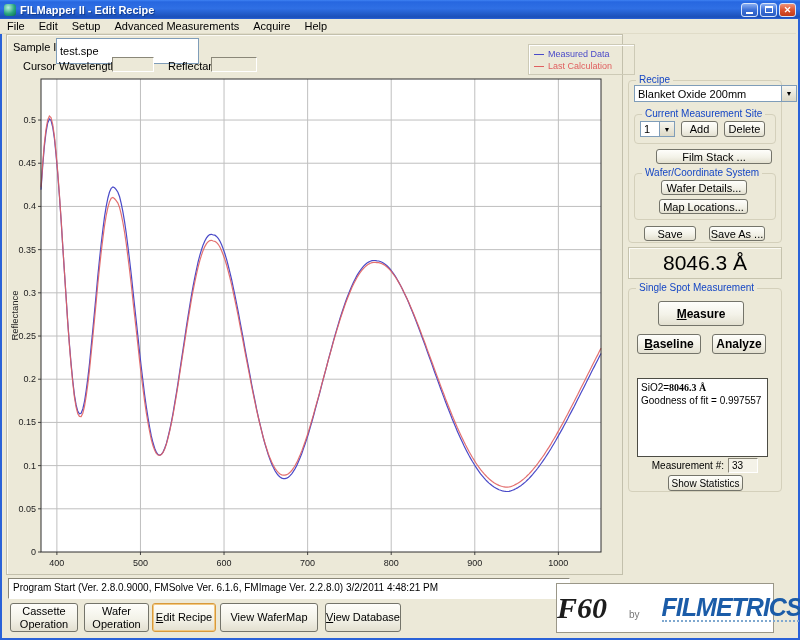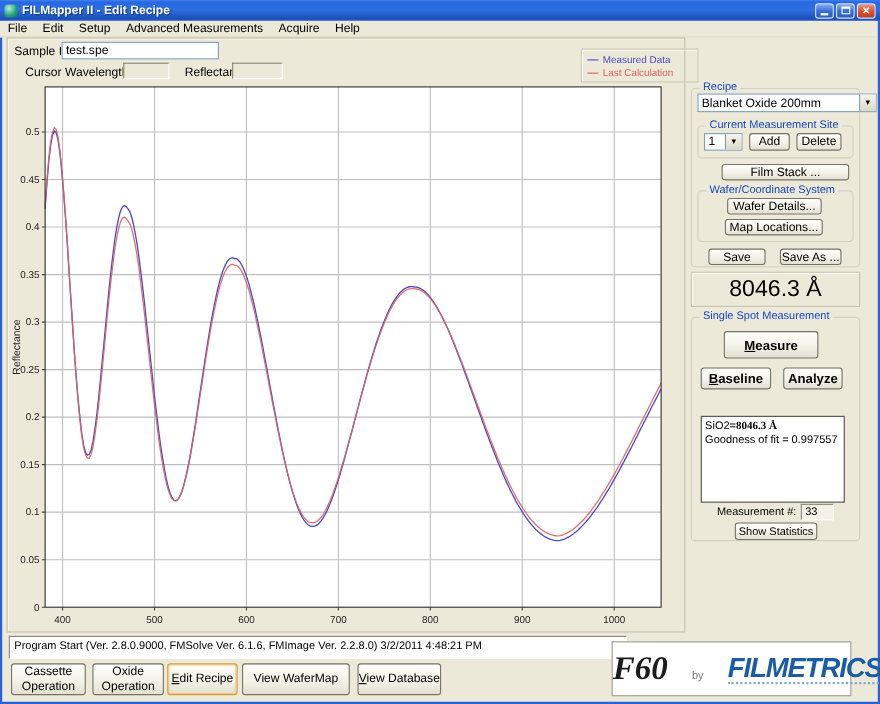--- a/index.html
+++ b/index.html
@@ -25,21 +25,21 @@
 
   
   .menubar { position:absolute; left:0; top:19px; width:796px; height:15px; background:#ece9d8;
     display:flex; align-items:center; font-size:11px; border-bottom:1px solid #e0dcc8;}
   .menu-item { padding:1px 7px; cursor:default; }
 
   
   .main-panel { position:absolute; left:6px; top:34px; width:617px; height:541px;
     border:1px solid #c3c0ac; box-shadow: inset 1px 1px 0 #fbfaf4; }
   .lbl { position:absolute; font-size:11px; color:#000; white-space:nowrap; }
-  .textbox { position:absolute; background:#fff; border:1px solid #7f9db9; font-size:11px; padding:2px 3px;
+  .textbox { position:absolute; background:#fff; border:1px solid #7f9db9; font-size:11px; padding:12px 3px;
     font-family:"Liberation Sans",sans-serif; }
   .inset-box { position:absolute; background:#ece9d8;
     border:1px solid; border-color:#8a8778 #ffffff #ffffff #8a8778; }
 
   .legend { position:absolute; left:521px; top:9px; width:107px; height:31px;
     border:1px solid #cdcab6; box-shadow:1px 1px 0 #fff inset; padding:3px 5px; font-size:9px; line-height:12px; }
   .legend-row { display:flex; align-items:center; gap:4px; white-space:nowrap; }
   .legend-dash { display:inline-block; width:10px; height:0; border-top:1px solid; }
 
   
@@ -232,21 +232,21 @@
   <div class="inset-box" style="left:728px; top:458px; width:30px; height:15px; background:#f4f2e8; font-size:10px; padding:1px 3px;">33</div>
   <div class="xpbtn" style="left:668px; top:475px; width:75px; height:16px; font-size:10px;">Show Statistics</div>
 
   <div class="statusbox">Program Start (Ver. 2.8.0.9000, FMSolve Ver. 6.1.6, FMImage Ver. 2.2.8.0)  3/2/2011 4:48:21 PM</div>
 
   <div class="xpbtn navbtn" style="left:10px; top:603px; width:68px; height:29px; flex-direction:column;">
     <span>Cassette</span>
       <span>Operation</span>
   </div>
   <div class="xpbtn navbtn" style="left:84px; top:603px; width:65px; height:29px; flex-direction:column;">
-    <span>Oxide</span>
+    <span>Wafer</span>
       <span>Operation</span>
   </div>
   <div class="xpbtn navbtn focused" style="left:152px; top:603px; width:64px; height:29px;">
     <span class="u1">Edit Recipe</span>
   </div>
   <div class="xpbtn navbtn" style="left:325px; top:603px; width:76px; height:29px;">
     <span class="u1">View Database</span>
   </div>
   <div class="xpbtn navbtn" style="left:220px; top:603px; width:98px; height:29px;">View WaferMap</div>
 

